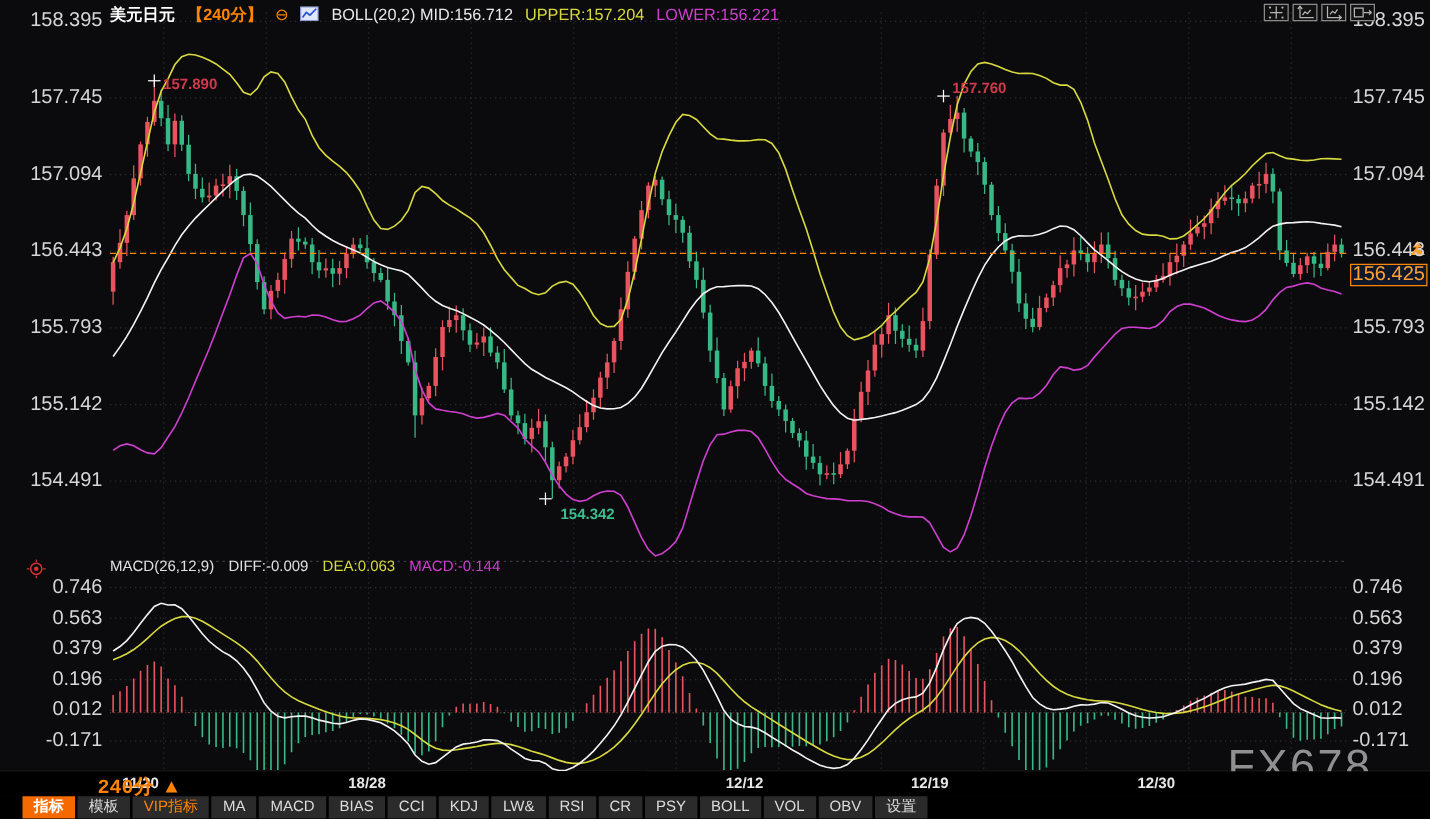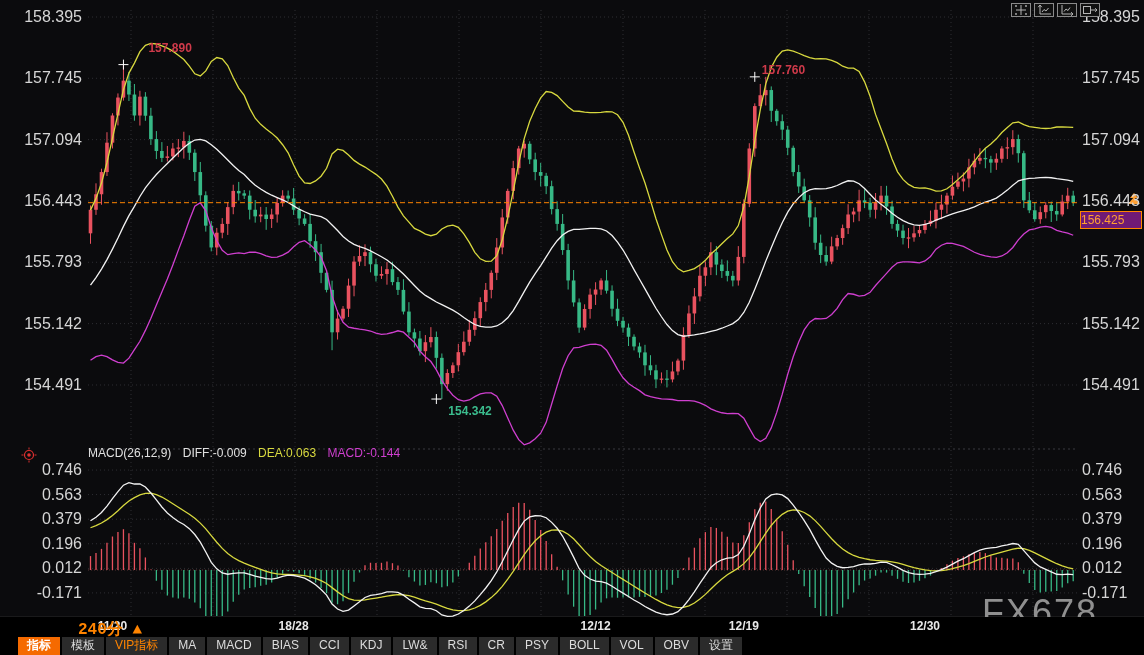--- a/index.html
+++ b/index.html
@@ -35,21 +35,21 @@
   #redact{position:absolute;left:349px;top:0px;width:168px;height:19px;background:#000;z-index:7;}
   
   #tabs{position:absolute;left:0;top:637px;width:1144px;height:18px;background:#000;z-index:6;
         display:flex;align-items:stretch;padding-left:18px;box-sizing:border-box;}
   .tab{background:#2b2b2b;color:#dcdcdc;font-size:12px;line-height:17px;padding:0 9px;margin-right:2px;
        cursor:pointer;white-space:nowrap;}
   .tab.active{background:#f56a00;color:#ffffff;font-weight:bold;}
   .tab.vip{color:#ff8400;}
   
   #pricebox{position:absolute;left:1080px;top:211px;width:60px;height:16px;border:1px solid #ff8400;
-            background:#701a75;color:#ffA033;font-size:12px;line-height:16px;z-index:6;}
+            background:#0f172a;color:#ffA033;font-size:16px;line-height:16px;text-align:center;z-index:6;}
   
   .anno{position:absolute;font-size:12px;font-weight:bold;white-space:nowrap;z-index:5;}
   
   #watermark{position:absolute;left:982px;top:592px;font-size:36px;color:#909090;letter-spacing:2px;
              z-index:4;font-family:"Liberation Sans",sans-serif;}
   #macd-dot{position:absolute;left:21px;top:447px;z-index:6;}
 </style>
 </head>
 <body>
 
@@ -648,20 +648,32 @@
       </g>
       <line x1="118.44" y1="64.60231000000225" x2="128.44" y2="64.60231000000225" stroke="#fff" stroke-width="1"></line>
       <line x1="123.44" y1="59.60231000000225" x2="123.44" y2="69.60231000000225" stroke="#fff" stroke-width="1"></line>
       <line x1="749.7900000000001" y1="76.85637000000182" x2="759.7900000000001" y2="76.85637000000182" stroke="#fff" stroke-width="1"></line>
       <line x1="754.7900000000001" y1="71.85637000000182" x2="754.7900000000001" y2="81.85637000000182" stroke="#fff" stroke-width="1"></line>
       <line x1="431.37" y1="399.04388599999976" x2="441.37" y2="399.04388599999976" stroke="#fff" stroke-width="1"></line>
       <line x1="436.37" y1="394.04388599999976" x2="436.37" y2="404.04388599999976" stroke="#fff" stroke-width="1"></line>
     </svg>
 
 
+  <div id="topbar">
+    <span class="c-sym">美元日元</span>
+    <span class="c-int" style="color:#ff8400">【240分】</span>
+    <span style="color:#ff8400">⊖</span>
+    <span><svg width="15" height="12" style="vertical-align:-1px">
+          <rect x="0.5" y="0.5" width="14" height="11" fill="#dfe7ff" stroke="#8899cc"></rect>
+          <polyline points="2,9 5,5 8,7 13,2" fill="none" stroke="#2a55d0" stroke-width="1.4"></polyline>
+        </svg></span>
+    <span>BOLL(20,2) MID:156.712</span>
+    <span style="color:#d8d93f">UPPER:157.204</span>
+    <span style="color:#cf3fcf">LOWER:156.221</span>
+  </div>
 
   <div id="toolbar">
     <span class="tool-btn">
       <svg width="18" height="12">
           <line x1="9" y1="1" x2="9" y2="11" stroke="#b5b5b5"></line>
           <line x1="4" y1="6" x2="14" y2="6" stroke="#b5b5b5"></line>
           <circle cx="4" cy="2" r="0.9" fill="#b5b5b5"></circle>
           <circle cx="14" cy="2" r="0.9" fill="#b5b5b5"></circle>
           <circle cx="4" cy="10" r="0.9" fill="#b5b5b5"></circle>
           <circle cx="14" cy="10" r="0.9" fill="#b5b5b5"></circle>
@@ -769,16 +781,16 @@
       <div class="tab">CR</div>
       <div class="tab">PSY</div>
       <div class="tab">BOLL</div>
       <div class="tab">VOL</div>
       <div class="tab">OBV</div>
       <div class="tab">设置</div>
     </div>
 
   <div id="watermark">FX678</div>
 
-<div class="anno" style="left: 130.44px; top: 41px; color: rgb(207, 58, 74); margin-left: 18px;">157.890</div>
+<div class="anno" style="left: 130.44px; top: 60px; color: rgb(207, 58, 74);">157.890</div>
     <div class="anno" style="left: 761.79px; top: 62.8564px; color: rgb(207, 58, 74);">157.760</div>
     <div class="anno" style="left: 448.37px; top: 404.044px; color: rgb(59, 189, 142);">154.342</div>
   </div>
 
 </body></html>

